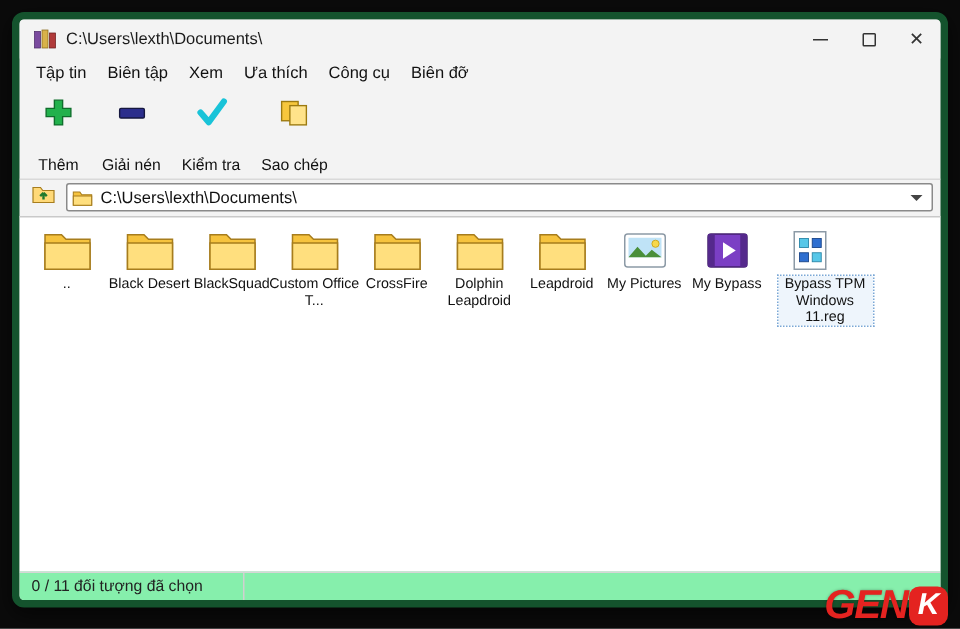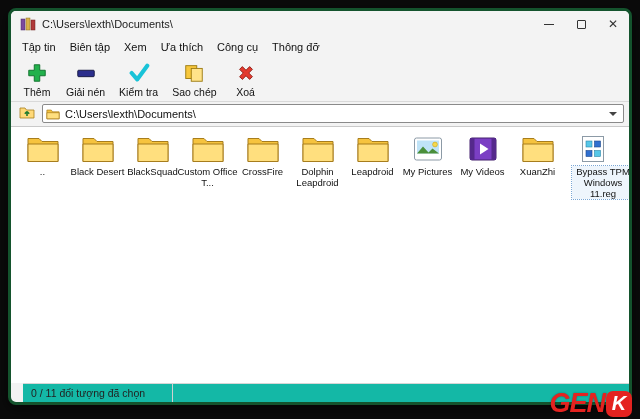--- a/index.html
+++ b/index.html
@@ -1,21 +1,21 @@
 <!DOCTYPE html>
 <html><head>
 <meta charset="utf-8">
 <style>
   * { margin:0; padding:0; box-sizing:border-box; }
   html,body { width:640px; height:419px; overflow:hidden; background:#0b0b0b;
               font-family:"Liberation Sans", sans-serif; }
 
   .window {
     position:absolute; left:8px; top:8px; width:624px; height:397px;
-    background:#f3f3f3; border:3px solid #14532d; border-radius:8px;
+    background:#f3f3f3; border:5px solid #14532d; border-radius:8px;
     overflow:hidden; display:flex; flex-direction:column;
     box-shadow:0 4px 14px rgba(0,0,0,.6);
   }
 
   
   .titlebar { height:26px; display:flex; align-items:center; background:#f3f3f3; flex:0 0 auto; }
   .titlebar .app-icon { width:16px; height:14px; margin:0 6px 0 9px; display:inline-flex; }
   .titlebar .title { font-size:11px; color:#1b1b1b; flex:1 1 auto; white-space:nowrap; overflow:hidden; }
   .win-controls { display:flex; height:100%; }
   .win-btn { width:32px; height:100%; display:flex; align-items:center; justify-content:center;
@@ -24,21 +24,21 @@
   .max-glyph { display:inline-block; width:9px; height:9px; border:1px solid #333; border-radius:1px; }
   .close-glyph { font-size:12px; line-height:1; color:#333; }
 
   
   .menubar { display:flex; align-items:center; height:19px; padding-left:4px; flex:0 0 auto; }
   .menu-item { font-size:11px; color:#111; padding:2px 7px; }
 
   
   .toolbar { display:flex; align-items:flex-start; padding:3px 4px 2px 4px; flex:0 0 auto;
              border-bottom:1px solid #d9d9d9; }
-  .tool-btn { display:flex; flex-direction:column; align-items:center; gap:2px;
+  .tool-btn { display:flex; flex-direction:column; align-items:center; gap:18px;
               padding:3px 7px 1px 7px; min-width:44px; border-radius:3px; }
   .tool-btn .t-icon { width:22px; height:22px; display:flex; align-items:center; justify-content:center; }
   .tool-btn .t-icon svg { width:22px; height:22px; }
   .tool-btn .t-label { font-size:10.5px; color:#111; white-space:nowrap; }
 
   
   .addressbar { display:flex; align-items:center; gap:4px; padding:2px 5px 3px 5px; flex:0 0 auto; }
   .up-btn { width:22px; height:18px; display:flex; align-items:center; justify-content:center;
             border:1px solid transparent; border-radius:2px; }
   .up-btn svg { width:16px; height:14px; }
@@ -55,22 +55,22 @@
   .filelist { flex:1 1 auto; background:#ffffff; border-top:1px solid #c9c9c9;
               display:flex; flex-wrap:wrap; align-content:flex-start; padding:7px 4px; overflow:hidden; }
   .file-item { width:53px; margin:0 1px; display:flex; flex-direction:column; align-items:center; }
   .file-item .f-icon { width:32px; height:30px; display:flex; align-items:center; justify-content:center; }
   .file-item .f-icon svg { width:32px; height:30px; }
   .file-item .f-label { margin:2px -5px 0 -5px; width:63px; text-align:center; font-size:9.5px;
                         line-height:11px; color:#111; word-wrap:break-word; }
   .file-item.focused .f-label { outline:1px dotted #7aa7d6; background:#eef5fc;margin-left:16px; }
 
   
-  .statusbar { height:19px; flex:0 0 auto; border-top:1px solid #d6d6d6; background:#14b8a6;
-               display:flex; align-items:center; font-size:10.5px; color:#222;margin-left:12px; }
+  .statusbar { height:19px; flex:0 0 auto; border-top:1px solid #d6d6d6; background:#86efac;
+               display:flex; align-items:center; font-size:10.5px; color:#222; }
   .status-cell { height:100%; display:flex; align-items:center; padding:0 8px; border-right:1px solid #d0d0d0; }
   .status-cell.sel { min-width:150px; }
   .status-fill { flex:1 1 auto; height:100%; }
 
   
   .watermark { position:absolute; right:8px; bottom:0px; display:flex; align-items:center; z-index:10;text-align:right; }
   .wm-text { font-size:27px; font-weight:bold; font-style:italic; letter-spacing:-1px; color:#e42320;
              text-shadow:0 0 2px rgba(0,0,0,.35); }
   .wm-badge { margin-left:1px; background:#e42320; color:#fff; font-size:20px; font-weight:bold;
               font-style:italic; width:26px; height:26px; border-radius:7px;
@@ -108,21 +108,21 @@
       <span class="menu-item">Tập tin</span>
 
       <span class="menu-item">Biên tập</span>
 
       <span class="menu-item">Xem</span>
 
       <span class="menu-item">Ưa thích</span>
 
       <span class="menu-item">Công cụ</span>
 
-      <span class="menu-item">Thông đỡ</span>
+      <span class="menu-item">Biên đỡ</span>
     </div>
 
   <div class="toolbar">
 
       <div class="tool-btn">
         <span class="t-icon">
           <svg viewBox="0 0 24 24">
             <path d="M9 3h6v6h6v6h-6v6H9v-6H3V9h6z" fill="#22b14c" stroke="#0e6e2b" stroke-width="1"></path>
           </svg>
         </span>
@@ -151,28 +151,20 @@
         <span class="t-icon">
           <svg viewBox="0 0 24 24">
             <rect x="3" y="4" width="12" height="14" fill="#f7c73c" stroke="#9c7a10" stroke-width="1"></rect>
             <rect x="9" y="7" width="12" height="14" fill="#ffe38a" stroke="#9c7a10" stroke-width="1"></rect>
           </svg>
         </span>
         <span class="t-label">Sao chép</span>
       </div>
 
 
-      <div class="tool-btn">
-        <span class="t-icon">
-          <svg viewBox="0 0 24 24">
-            <path d="M5 8l3-3 4 4 4-4 3 3-4 4 4 4-3 3-4-4-4 4-3-3 4-4z" fill="#e23a2e" stroke="#8e1d15" stroke-width="1"></path>
-          </svg>
-        </span>
-        <span class="t-label">Xoá</span>
-      </div>
 
     </div>
 
   <div class="addressbar">
     <div class="up-btn">
       <span><svg viewBox="0 0 16 14">
             <path d="M1 3h5l1.5 2H15v8H1z" fill="#ffd978" stroke="#a77d1d" stroke-width=".8"></path>
             <path d="M8 11V6.5M8 6.5L5.8 8.7M8 6.5l2.2 2.2" stroke="#1f7a2d" stroke-width="1.6" fill="none"></path>
           </svg></span>
     </div>
@@ -277,32 +269,23 @@
 
       <div class="file-item">
         <span class="f-icon">
           <svg viewBox="0 0 32 30">
             <rect x="3" y="4" width="26" height="22" rx="2" fill="#7b3fc4" stroke="#44216f" stroke-width="1"></rect>
             <rect x="3" y="4" width="4.5" height="22" fill="#55298c"></rect>
             <rect x="24.5" y="4" width="4.5" height="22" fill="#55298c"></rect>
             <path d="M13 9.5l8.5 5.5-8.5 5.5z" fill="#fff"></path>
           </svg>
         </span>
-        <span class="f-label">My Videos</span>
-      </div>
-
-      <div class="file-item">
-        <span class="f-icon">
-          <svg viewBox="0 0 32 27">
-            <path d="M1 3h11l3 3h16v20H1z" fill="#f6c33e" stroke="#a77d1d" stroke-width="1"></path>
-            <path d="M1 8.5h30V26H1z" fill="#ffdf7e" stroke="#a77d1d" stroke-width="1"></path>
-          </svg>
-        </span>
-        <span class="f-label">XuanZhi</span>
-      </div>
+        <span class="f-label">My Bypass</span>
+      </div>
+
 
       <div class="file-item focused">
         <span class="f-icon">
           <svg viewBox="0 0 32 30">
             <rect x="5.5" y="2.5" width="21" height="25" fill="#fff" stroke="#8c9aa6" stroke-width="1"></rect>
             <rect x="9" y="7" width="6" height="6" fill="#57c7e8" stroke="#2b86a8" stroke-width=".6"></rect>
             <rect x="17.5" y="7" width="6" height="6" fill="#2f6fd0" stroke="#1b4689" stroke-width=".6"></rect>
             <rect x="9" y="16.5" width="6" height="6" fill="#2f6fd0" stroke="#1b4689" stroke-width=".6"></rect>
             <rect x="17.5" y="16.5" width="6" height="6" fill="#57c7e8" stroke="#2b86a8" stroke-width=".6"></rect>
           </svg>

